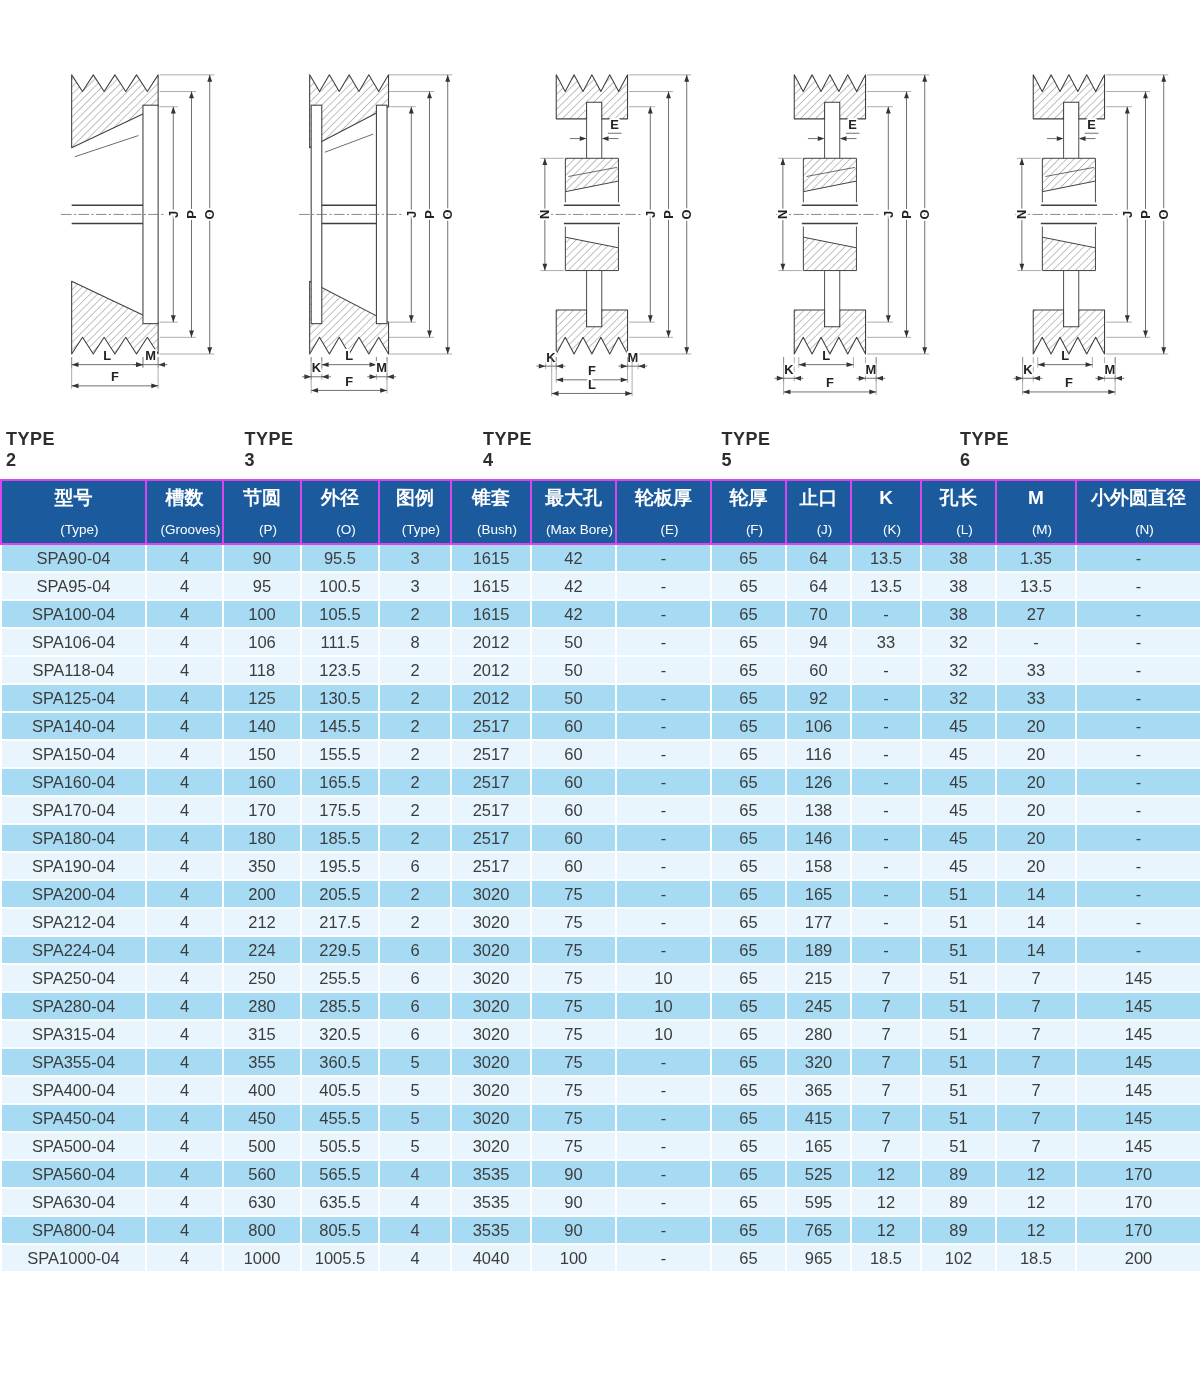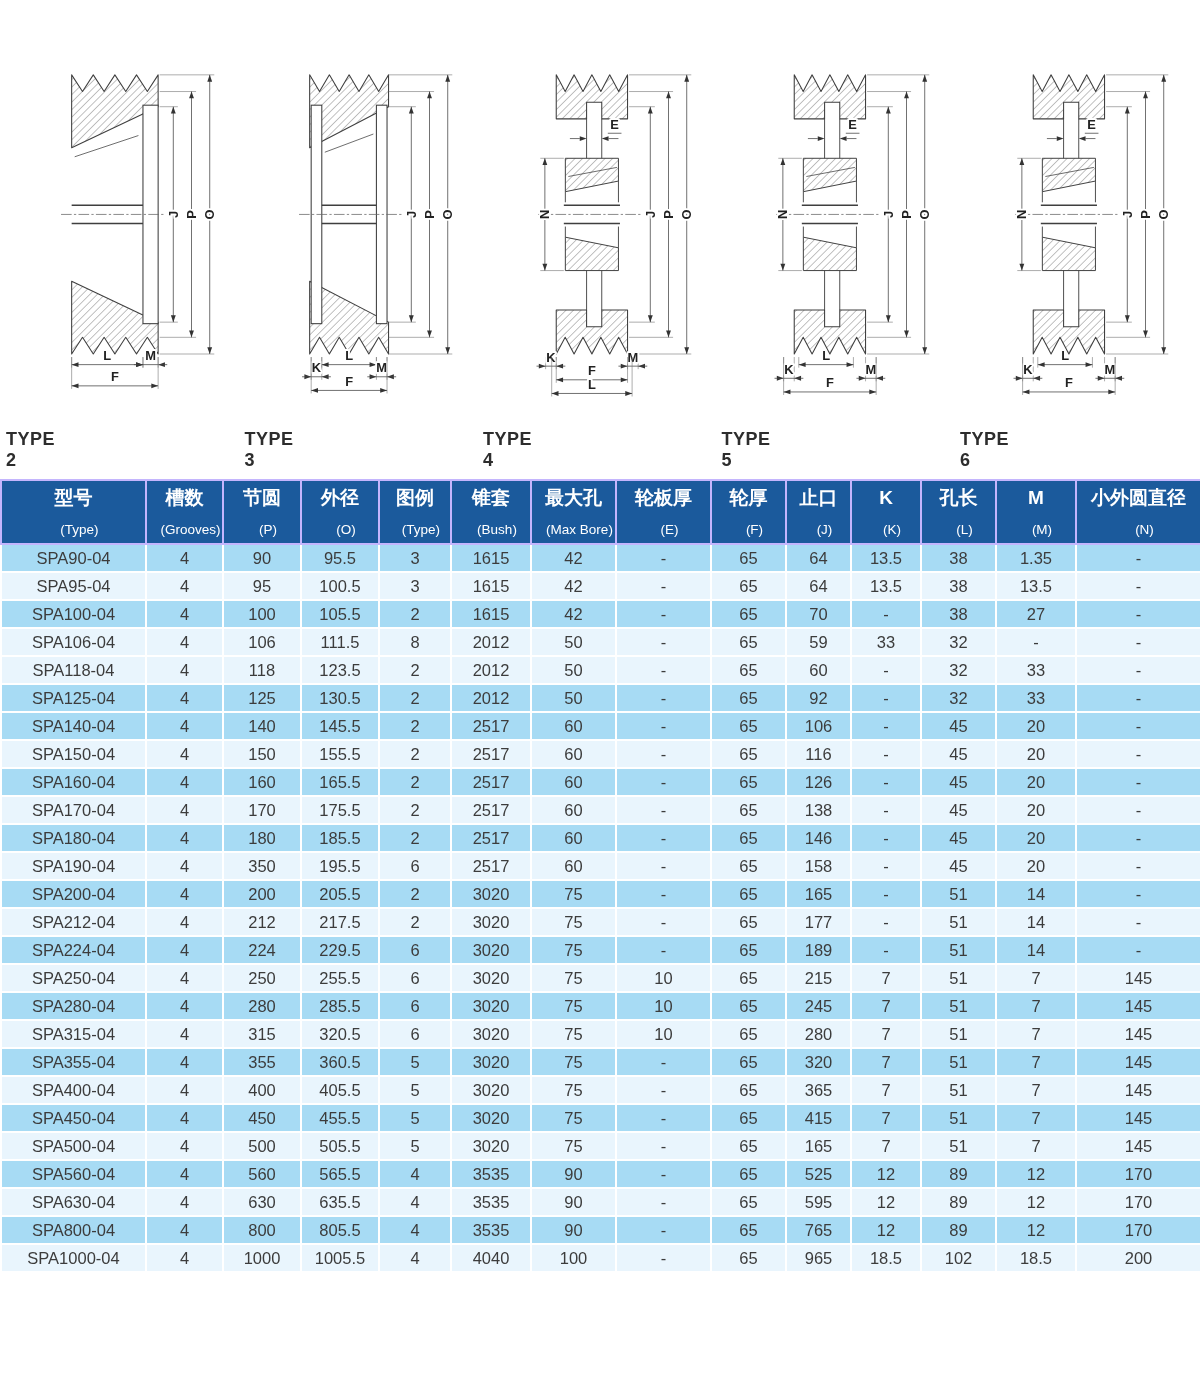--- a/index.html
+++ b/index.html
@@ -9,21 +9,21 @@
     --header-text:#ffffff; --body-text:#3c3c3c; --line:#3f3f3f;
   }
   .diagrams{display:flex;justify-content:space-between;align-items:flex-start;
             padding:10px 6px 0 6px;height:455px;box-sizing:border-box;}
   .panel{width:234px;display:flex;flex-direction:row;align-items:flex-end;}
   .panel .title{font-size:18px;font-weight:bold;color:#2d2d2d;letter-spacing:.5px;
                 margin:10px 0 0 0;height:24px;}
   .panel svg{display:block;}
   table.spec{border-collapse:collapse;width:1200px;table-layout:fixed;margin-top:24px;}
   .spec th{background:var(--header-bg);color:var(--header-text);padding:0;height:62px;
-           border:2px solid #c4b5fd;vertical-align:middle;}
+           border:2px solid #d946ef;vertical-align:middle;}
   .spec th .zh{font-size:19px;font-weight:bold;line-height:1.2;}
   .spec th .en{font-size:13.5px;font-weight:normal;margin-top:12px;padding-left:12px;}
   .spec td{height:26px;text-align:center;font-size:16.5px;color:var(--body-text);
            border:2px solid #fff;padding:0;white-space:nowrap;overflow:hidden;}
   tr.row-a td{background:var(--row-a);}
   tr.row-b td{background:var(--row-b);}
 </style>
 </head>
 <body>
 
@@ -527,21 +527,21 @@
       <tr class="row-b">
         <td>SPA106-04</td>
         <td>4</td>
         <td>106</td>
         <td>111.5</td>
         <td>8</td>
         <td>2012</td>
         <td>50</td>
         <td>-</td>
         <td>65</td>
-        <td>59</td>
+        <td>94</td>
         <td>33</td>
         <td>32</td>
         <td>-</td>
         <td>-</td>
       </tr>
       <tr class="row-b">
         <td>SPA118-04</td>
         <td>4</td>
         <td>118</td>
         <td>123.5</td>

